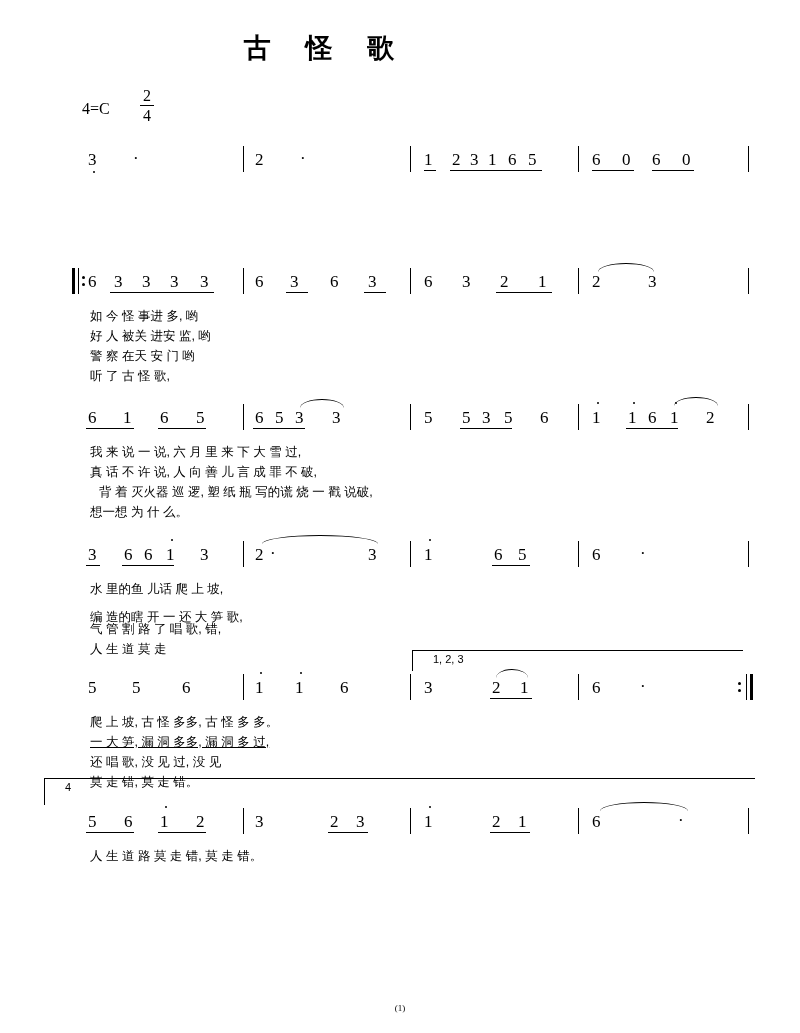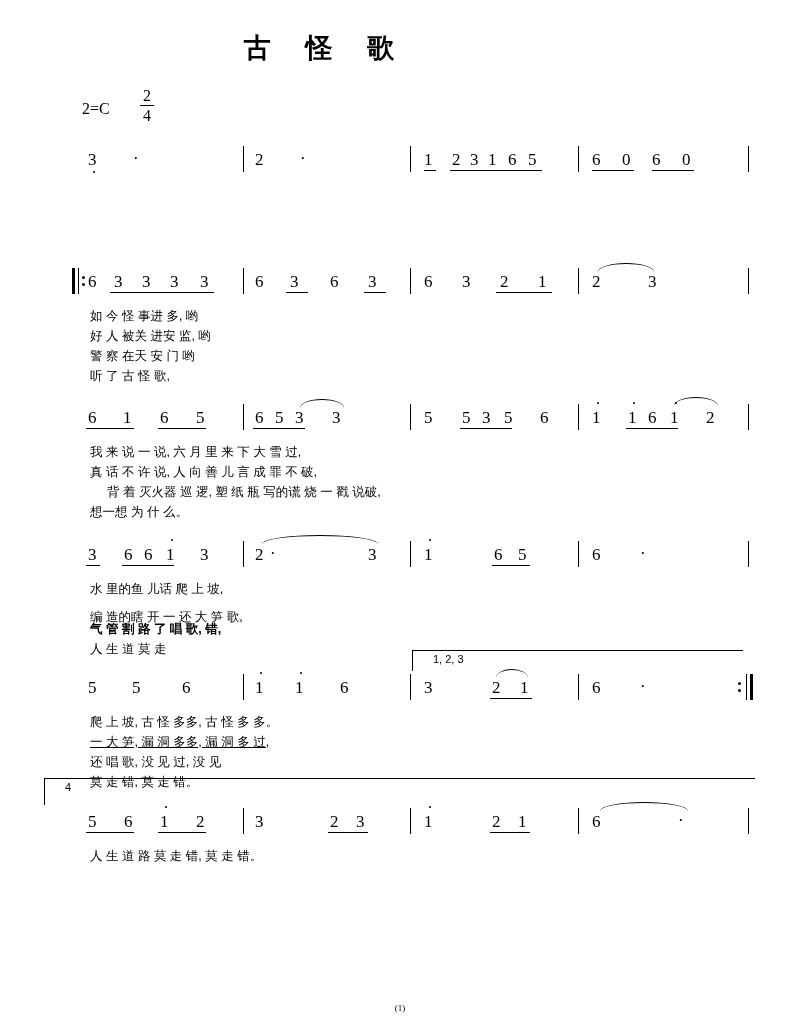--- a/index.html
+++ b/index.html
@@ -54,21 +54,21 @@
     position:absolute;left:0;bottom:20px;width:800px;text-align:center;font-size:9px;color:#000;
   }
 </style>
 </head>
 <body>
 
 <div class="page">
 
   <div class="title">古 怪 歌</div>
 
-  <div class="keysig">2=C</div>
+  <div class="keysig">4=C</div>
   <div class="meter">
     <span class="num">2</span>
     <span class="bar"></span>
     <span class="den">4</span>
   </div>
 
   <div class="system" style="top:150px;height:50px;">
     <div class="note" style="left:88px;top:0;">3</div>
     <div class="dotm" style="left:133px;top:-1px;">·</div>
     <div class="dotbelow" style="left:93px;top:21px;"></div>
@@ -172,21 +172,21 @@
     <div class="note" style="left:706px;top:0;">2</div>
     <div class="dotabove" style="left:597px;top:-6px;"></div>
     <div class="dotabove" style="left:633px;top:-6px;"></div>
     <div class="dotabove" style="left:675px;top:-6px;"></div>
     <div class="underline" style="left:626px;top:20px;width:52px;"></div>
     <div class="tie" style="left:674px;top:-11px;width:44px;"></div>
     <div class="barline" style="left:748px;top:-4px;height:26px;"></div>
 
     <div class="lyricrow" style="left:90px;top:56px;">真  话  不  许  说,       人 向 善 儿 言   成  罪 不  破,</div>
     <div class="lyricrow" style="left:90px;top:36px;">我  来  说  一  说,       六  月 里 来    下  大 雪 过,</div>
-    <div class="lyricrow" style="left:107px;top:76px;">背  着 灭火器  巡  逻,    塑 纸 瓶 写的谎   烧 一 戳 说破,</div>
+    <div class="lyricrow" style="left:99px;top:76px;">背  着 灭火器  巡  逻,    塑 纸 瓶 写的谎   烧 一 戳 说破,</div>
     <div class="lyricrow" style="left:90px;top:96px;">想一想  为  什  么。</div>
   </div>
 
   <div class="system" style="top:545px;height:110px;">
     <div class="note" style="left:88px;top:0;">3</div>
     <div class="note" style="left:124px;top:0;">6</div>
     <div class="note" style="left:144px;top:0;">6</div>
     <div class="note" style="left:166px;top:0;">1</div>
     <div class="note" style="left:200px;top:0;">3</div>
     <div class="dotabove" style="left:171px;top:-6px;"></div>
@@ -206,21 +206,21 @@
     <div class="note" style="left:518px;top:0;">5</div>
     <div class="underline" style="left:492px;top:20px;width:38px;"></div>
     <div class="barline" style="left:578px;top:-4px;height:26px;"></div>
 
     <div class="note" style="left:592px;top:0;">6</div>
     <div class="dotm" style="left:640px;top:-1px;">·</div>
     <div class="barline" style="left:748px;top:-4px;height:26px;"></div>
 
     <div class="lyricrow" style="left:90px;top:36px;">水  里的鱼        儿话        爬    上      坡,</div>
     <div class="lyricrow" style="left:90px;top:64px;">编  造的瞎        开            一 还    大   笋  歌,</div>
-    <div class="lyricrow" style="left:90px;top:76px;font-weight:bold;">气   管  割  路     了        唱        歌,   错,</div>
+    <div class="lyricrow" style="left:90px;top:76px;">气   管  割  路     了        唱        歌,   错,</div>
     <div class="lyricrow" style="left:90px;top:96px;">人   生  道                     莫    走</div>
   </div>
 
   <div class="system" style="top:678px;height:110px;">
     <div class="volta" style="left:412px;top:-28px;width:330px;height:20px;">
       <span class="vlabel">1, 2, 3</span>
     </div>
 
     <div class="note" style="left:88px;top:0;">5</div>
     <div class="note" style="left:132px;top:0;">5</div>

